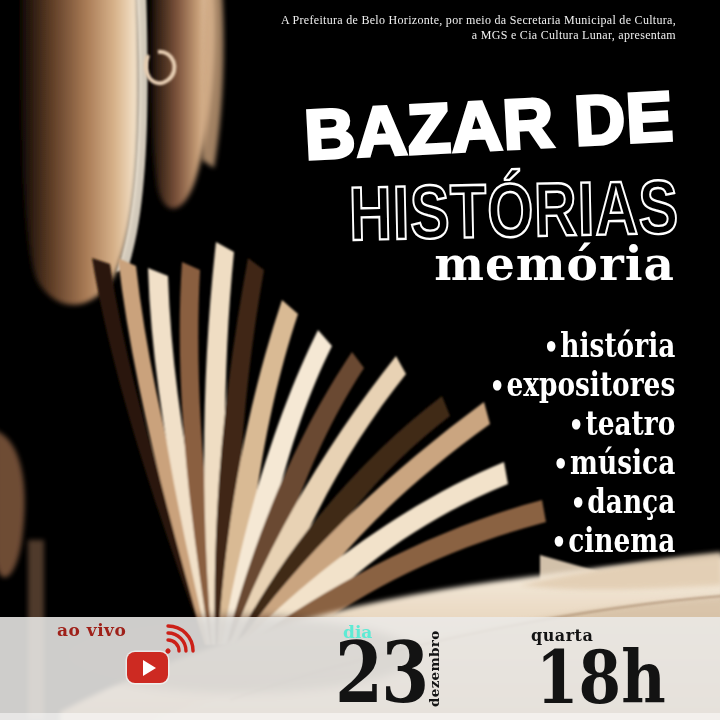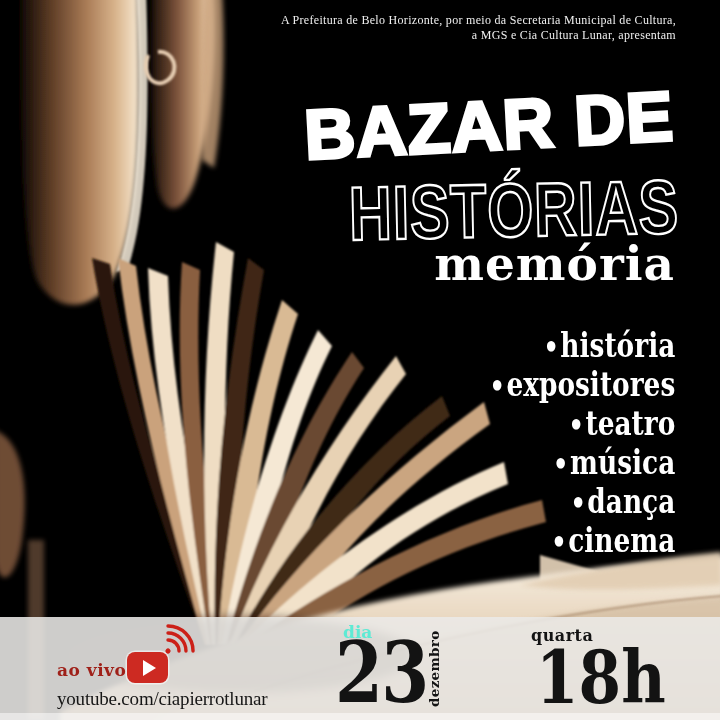--- a/index.html
+++ b/index.html
@@ -49,21 +49,21 @@
     position:absolute;left:0;top:617px;width:720px;height:103px;z-index:2;
     background:rgba(235,233,231,0.88);
   }
   .band-bottom-strip{
     position:absolute;left:0;bottom:0;width:720px;height:7px;z-index:2;
     background:rgba(255,255,255,0.5);
   }
   .live-label{
     position:absolute;left:57px;top:620px;z-index:3;
     font-family:"DejaVu Serif",serif;font-weight:700;font-size:17px;
-    color:#9f2019;letter-spacing:.5px;margin-top:40px;
+    color:#9f2019;letter-spacing:.5px;
   }
   .yt-btn{
     position:absolute;left:127px;top:652px;z-index:3;width:41px;height:31px;
     background:#cd2a22;border-radius:8px;display:flex;align-items:center;justify-content:center;
     box-shadow:0 0 0 1.5px rgba(255,255,255,.55);
   }
   .yt-tri{
     width:0;height:0;border-left:13px solid #fff;
     border-top:8px solid transparent;border-bottom:8px solid transparent;margin-left:3px;
   }
@@ -199,21 +199,20 @@
 
   <svg class="bc-icon" width="50" height="46" viewBox="-6 0 50 46" xmlns="http://www.w3.org/2000/svg" aria-hidden="true">
     <g transform="rotate(45 14 30)" stroke="#cc2018" stroke-width="3.4" fill="none" stroke-linecap="round">
       <circle cx="14" cy="30" r="2.6" fill="#cc2018" stroke="none"></circle>
       <path d="M 6.2,22.2 A 11,11 0 0 1 21.8,22.2"></path>
       <path d="M 1.3,17.3 A 18,18 0 0 1 26.7,17.3"></path>
       <path d="M -3.7,12.3 A 25,25 0 0 1 31.7,12.3"></path>
     </g>
   </svg>
 
-  <div class="channel-url">youtube.com/ciapierrotlunar</div>
 
   <div class="date-label">dia</div>
   <div class="date-day">23</div>
   <div class="date-month">dezembro</div>
 
   <div class="time-weekday">quarta</div>
   <div class="time-hour">18h</div>
 
 </div>
 

